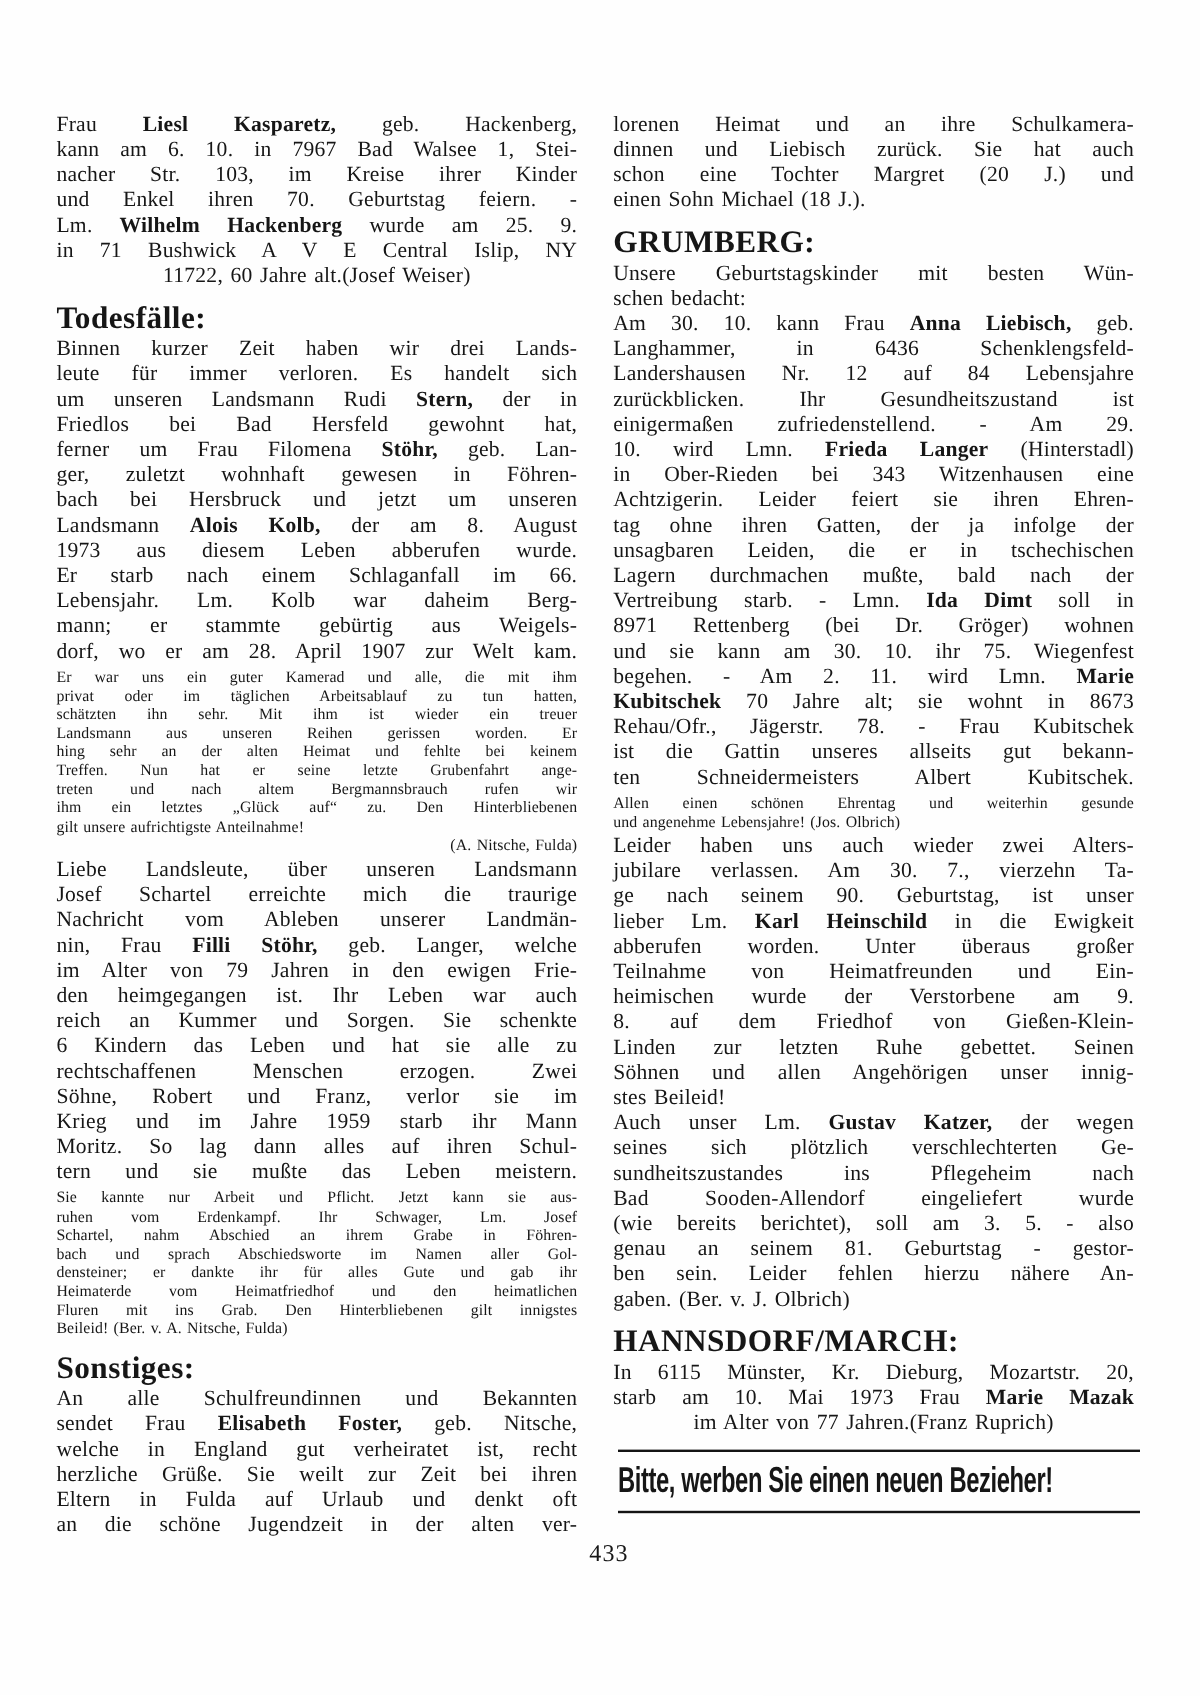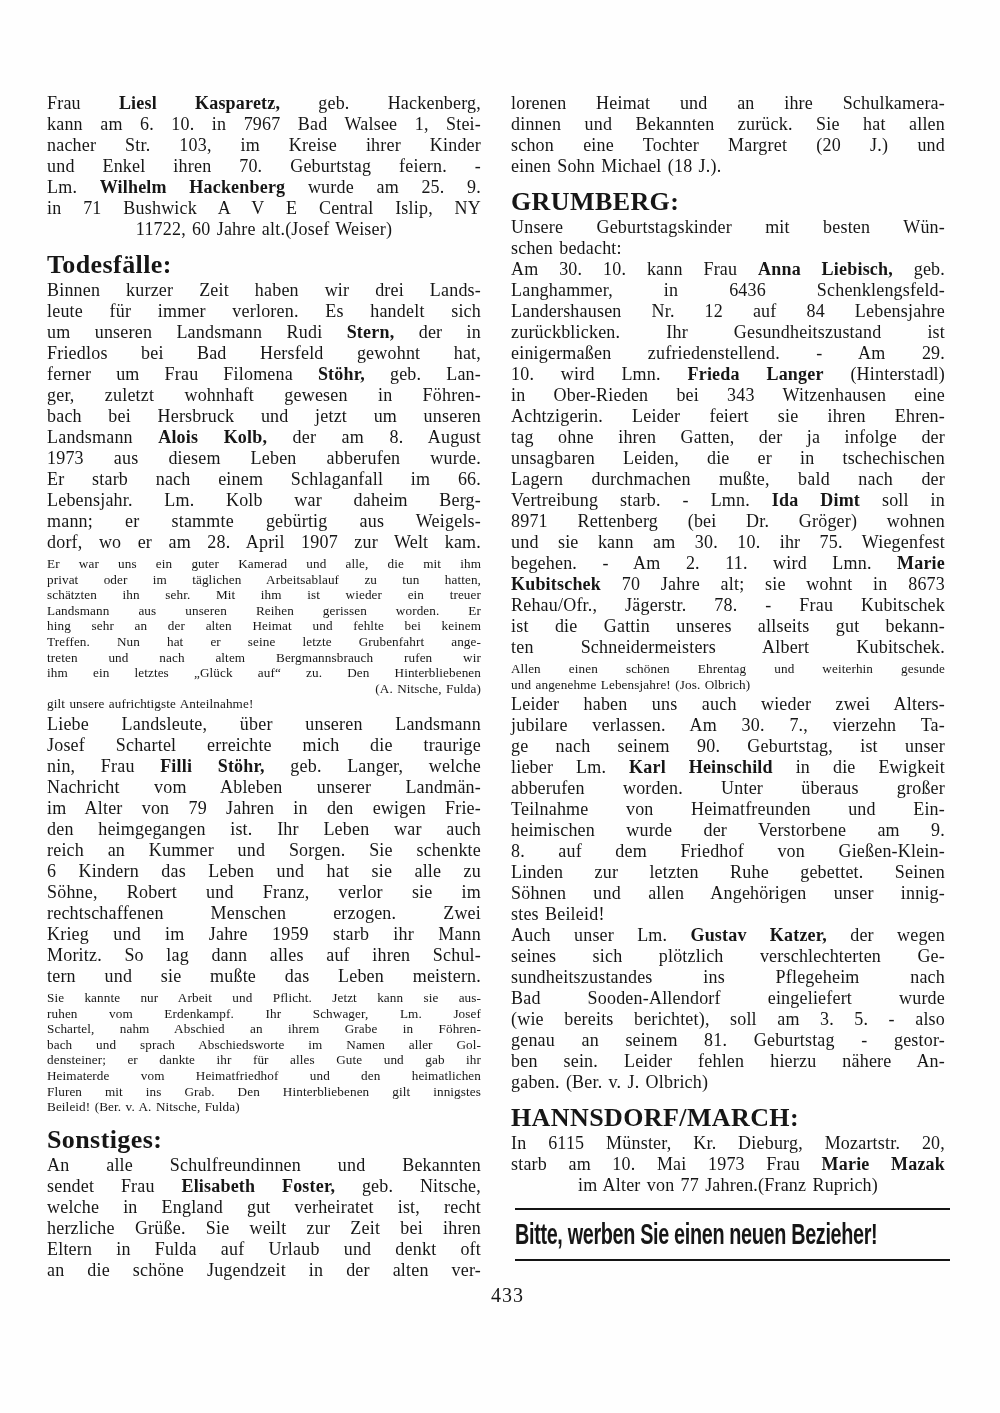--- a/index.html
+++ b/index.html
@@ -90,34 +90,34 @@
       </div>
       <div class="para small">
         <div class="line"><span>Er war uns ein guter Kamerad und alle, die mit ihm</span></div>
         <div class="line"><span>privat oder im täglichen Arbeitsablauf zu tun hatten,</span></div>
         <div class="line"><span>schätzten ihn sehr. Mit ihm ist wieder ein treuer</span></div>
         <div class="line"><span>Landsmann aus unseren Reihen gerissen worden. Er</span></div>
         <div class="line"><span>hing sehr an der alten Heimat und fehlte bei keinem</span></div>
         <div class="line"><span>Treffen. Nun hat er seine letzte Grubenfahrt ange-</span></div>
         <div class="line"><span>treten und nach altem Bergmannsbrauch rufen wir</span></div>
         <div class="line"><span>ihm ein letztes „Glück auf“ zu. Den Hinterbliebenen</span></div>
+        <div class="line last"><span>gilt unsere aufrichtigste Anteilnahme!</span></div>
         <div class="line right"><span>(A. Nitsche, Fulda)</span></div>
-        <div class="line last"><span>gilt unsere aufrichtigste Anteilnahme!</span></div>
       </div>
       <div class="para">
         <div class="line"><span>Liebe Landsleute, über unseren Landsmann</span></div>
         <div class="line"><span>Josef Schartel erreichte mich die traurige</span></div>
+        <div class="line"><span>Nachricht vom Ableben unserer Landmän-</span></div>
         <div class="line"><span>nin, Frau </span><b>Filli Stöhr,</b><span> geb. Langer, welche</span></div>
-        <div class="line"><span>Nachricht vom Ableben unserer Landmän-</span></div>
         <div class="line"><span>im Alter von 79 Jahren in den ewigen Frie-</span></div>
         <div class="line"><span>den heimgegangen ist. Ihr Leben war auch</span></div>
         <div class="line"><span>reich an Kummer und Sorgen. Sie schenkte</span></div>
         <div class="line"><span>6 Kindern das Leben und hat sie alle zu</span></div>
+        <div class="line"><span>rechtschaffenen Menschen erzogen. Zwei</span></div>
         <div class="line"><span>Söhne, Robert und Franz, verlor sie im</span></div>
-        <div class="line"><span>rechtschaffenen Menschen erzogen. Zwei</span></div>
         <div class="line"><span>Krieg und im Jahre 1959 starb ihr Mann</span></div>
         <div class="line"><span>Moritz. So lag dann alles auf ihren Schul-</span></div>
         <div class="line"><span>tern und sie mußte das Leben meistern.</span></div>
       </div>
       <div class="para small">
         <div class="line"><span>Sie kannte nur Arbeit und Pflicht. Jetzt kann sie aus-</span></div>
         <div class="line"><span>ruhen vom Erdenkampf. Ihr Schwager, Lm. Josef</span></div>
         <div class="line"><span>Schartel, nahm Abschied an ihrem Grabe in Föhren-</span></div>
         <div class="line"><span>bach und sprach Abschiedsworte im Namen aller Gol-</span></div>
         <div class="line"><span>densteiner; er dankte ihr für alles Gute und gab ihr</span></div>
@@ -131,21 +131,21 @@
         <div class="line"><span>sendet Frau </span><b>Elisabeth Foster,</b><span> geb. Nitsche,</span></div>
         <div class="line"><span>welche in England gut verheiratet ist, recht</span></div>
         <div class="line"><span>herzliche Grüße. Sie weilt zur Zeit bei ihren</span></div>
         <div class="line"><span>Eltern in Fulda auf Urlaub und denkt oft</span></div>
         <div class="line"><span>an die schöne Jugendzeit in der alten ver-</span></div>
       </div>
     </div>
   <div class="col col-right">
       <div class="para">
         <div class="line"><span>lorenen Heimat und an ihre Schulkamera-</span></div>
-        <div class="line"><span>dinnen und Bekannten zurück. Sie hat allen</span></div>
+        <div class="line"><span>dinnen und Liebisch zurück. Sie hat auch</span></div>
         <div class="line"><span>schon eine Tochter Margret (20 J.) und</span></div>
         <div class="line last"><span>einen Sohn Michael (18 J.).</span></div>
       </div>
       <div class="heading">GRUMBERG:</div>
       <div class="para">
         <div class="line"><span>Unsere Geburtstagskinder mit besten Wün-</span></div>
         <div class="line last"><span>schen bedacht:</span></div>
       </div>
       <div class="para">
         <div class="line"><span>Am 30. 10. kann Frau </span><b>Anna Liebisch,</b><span> geb.</span></div>

